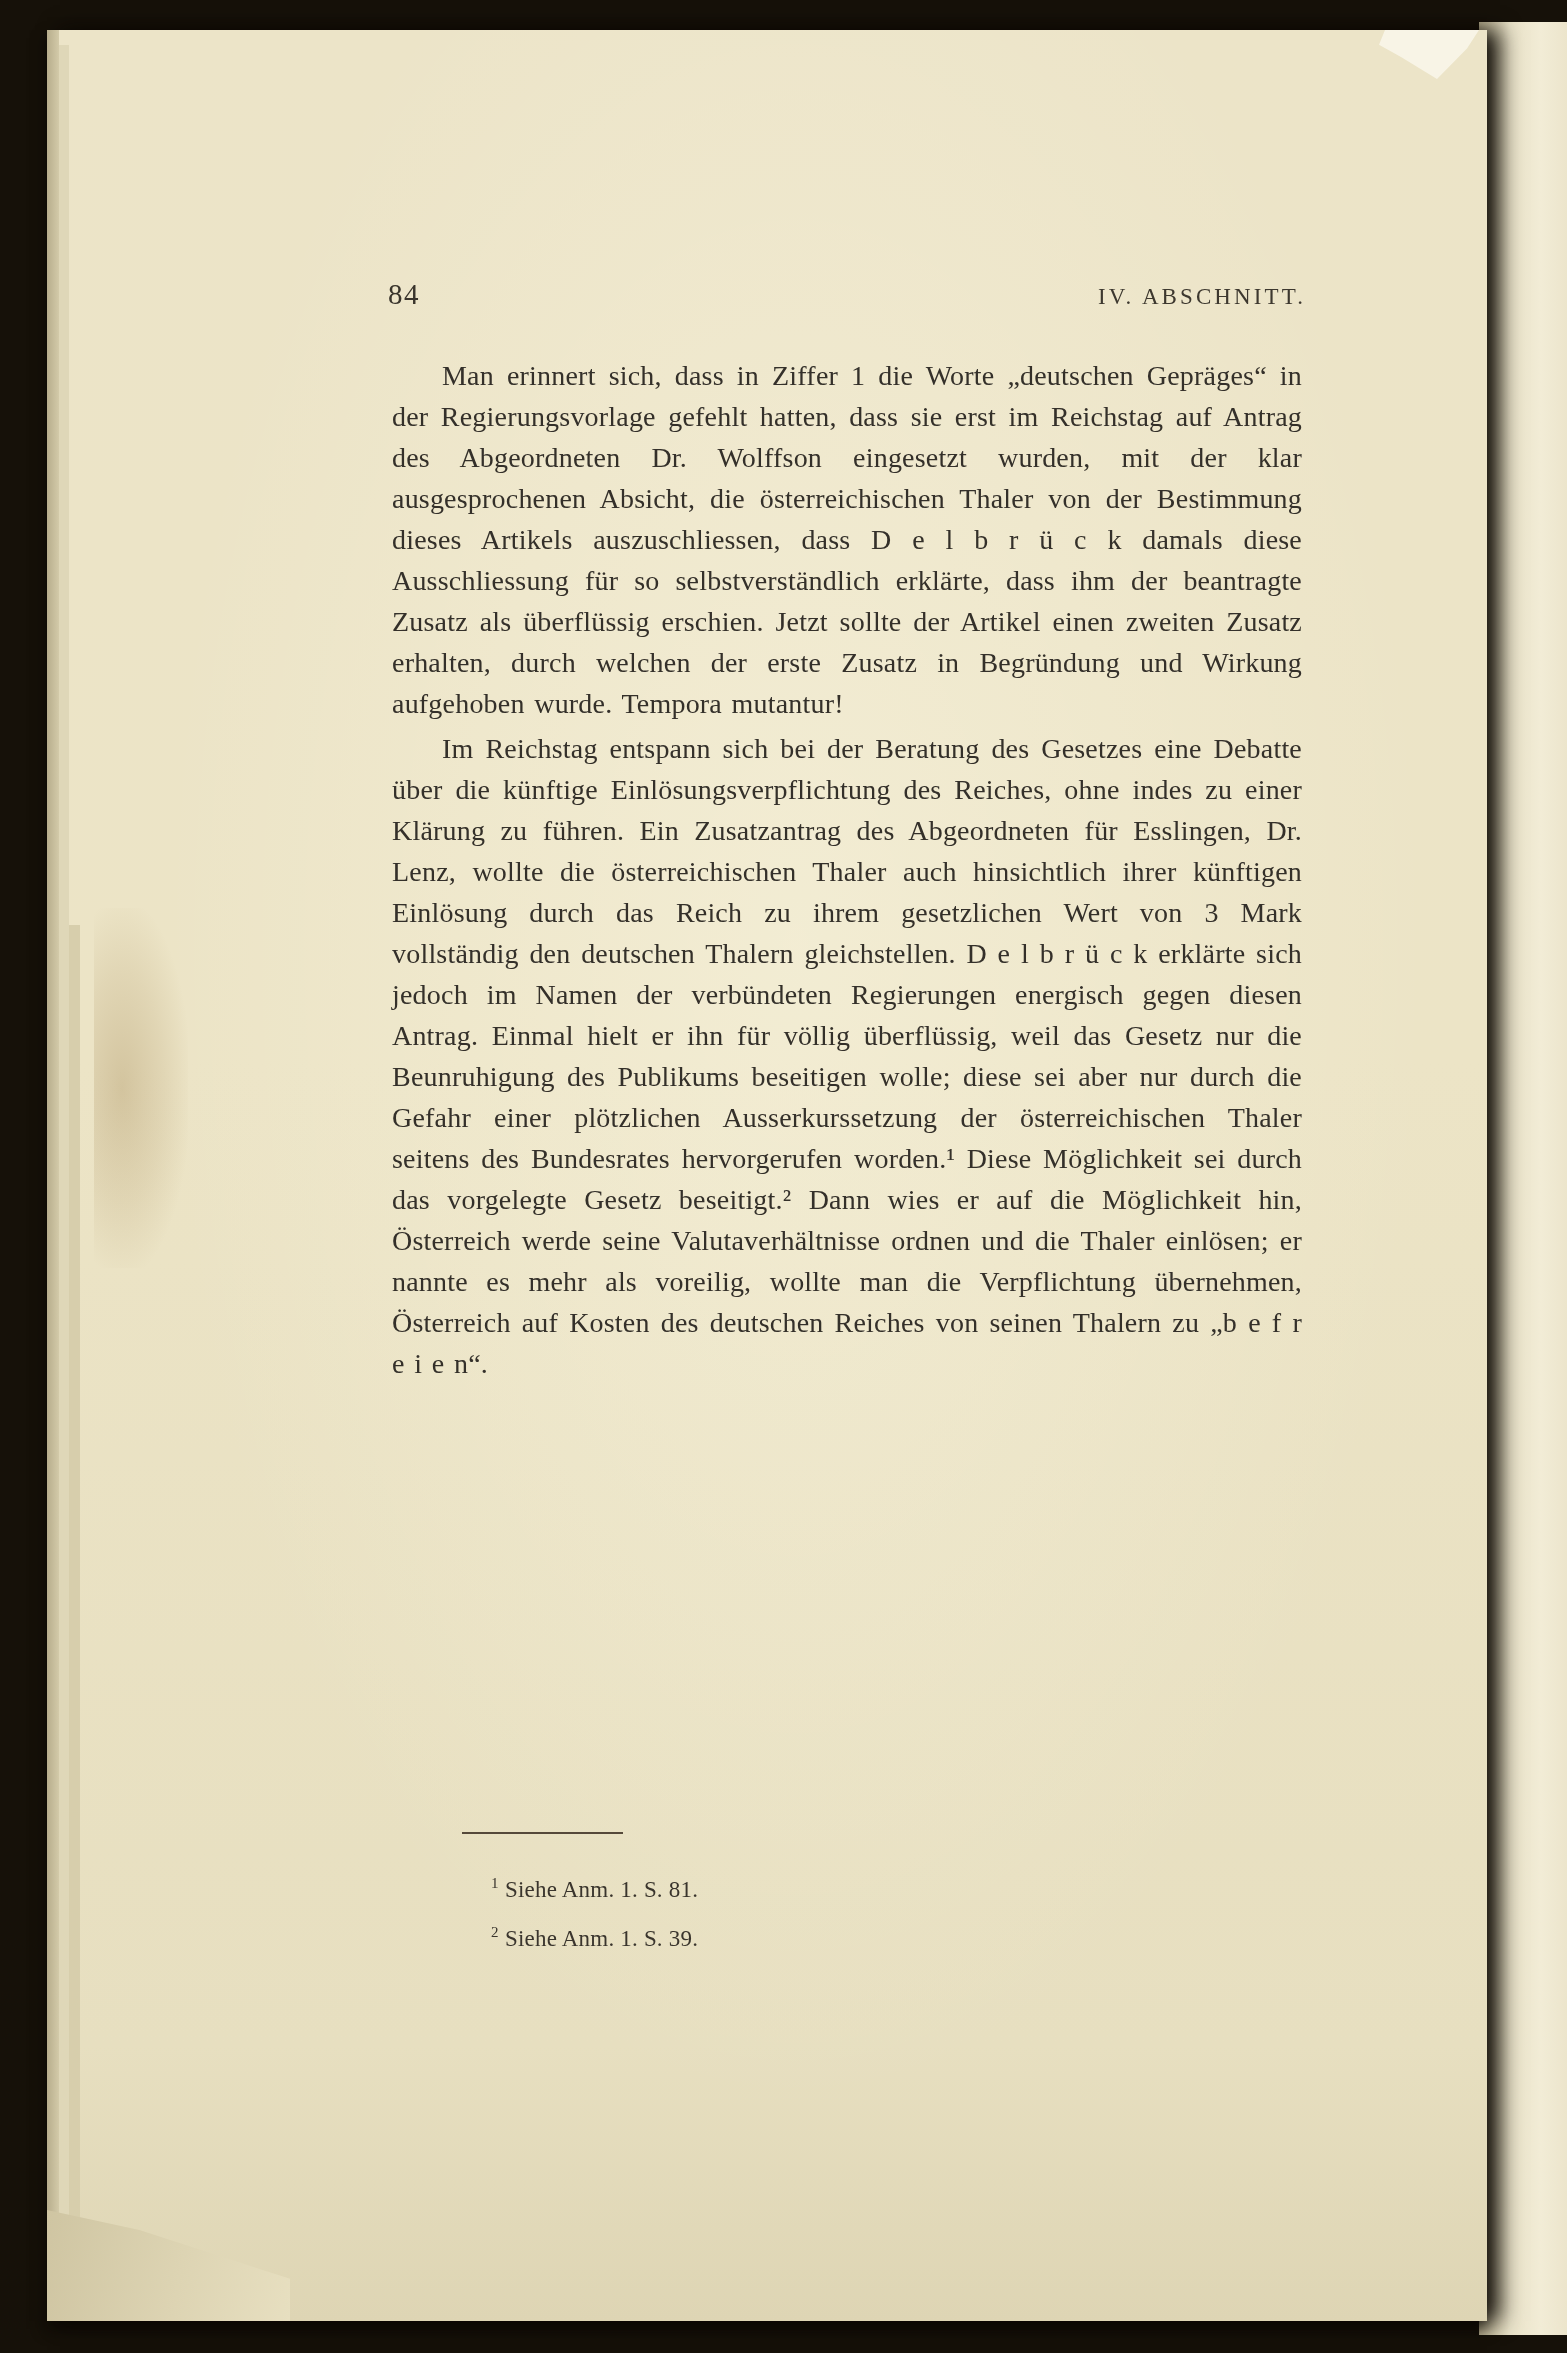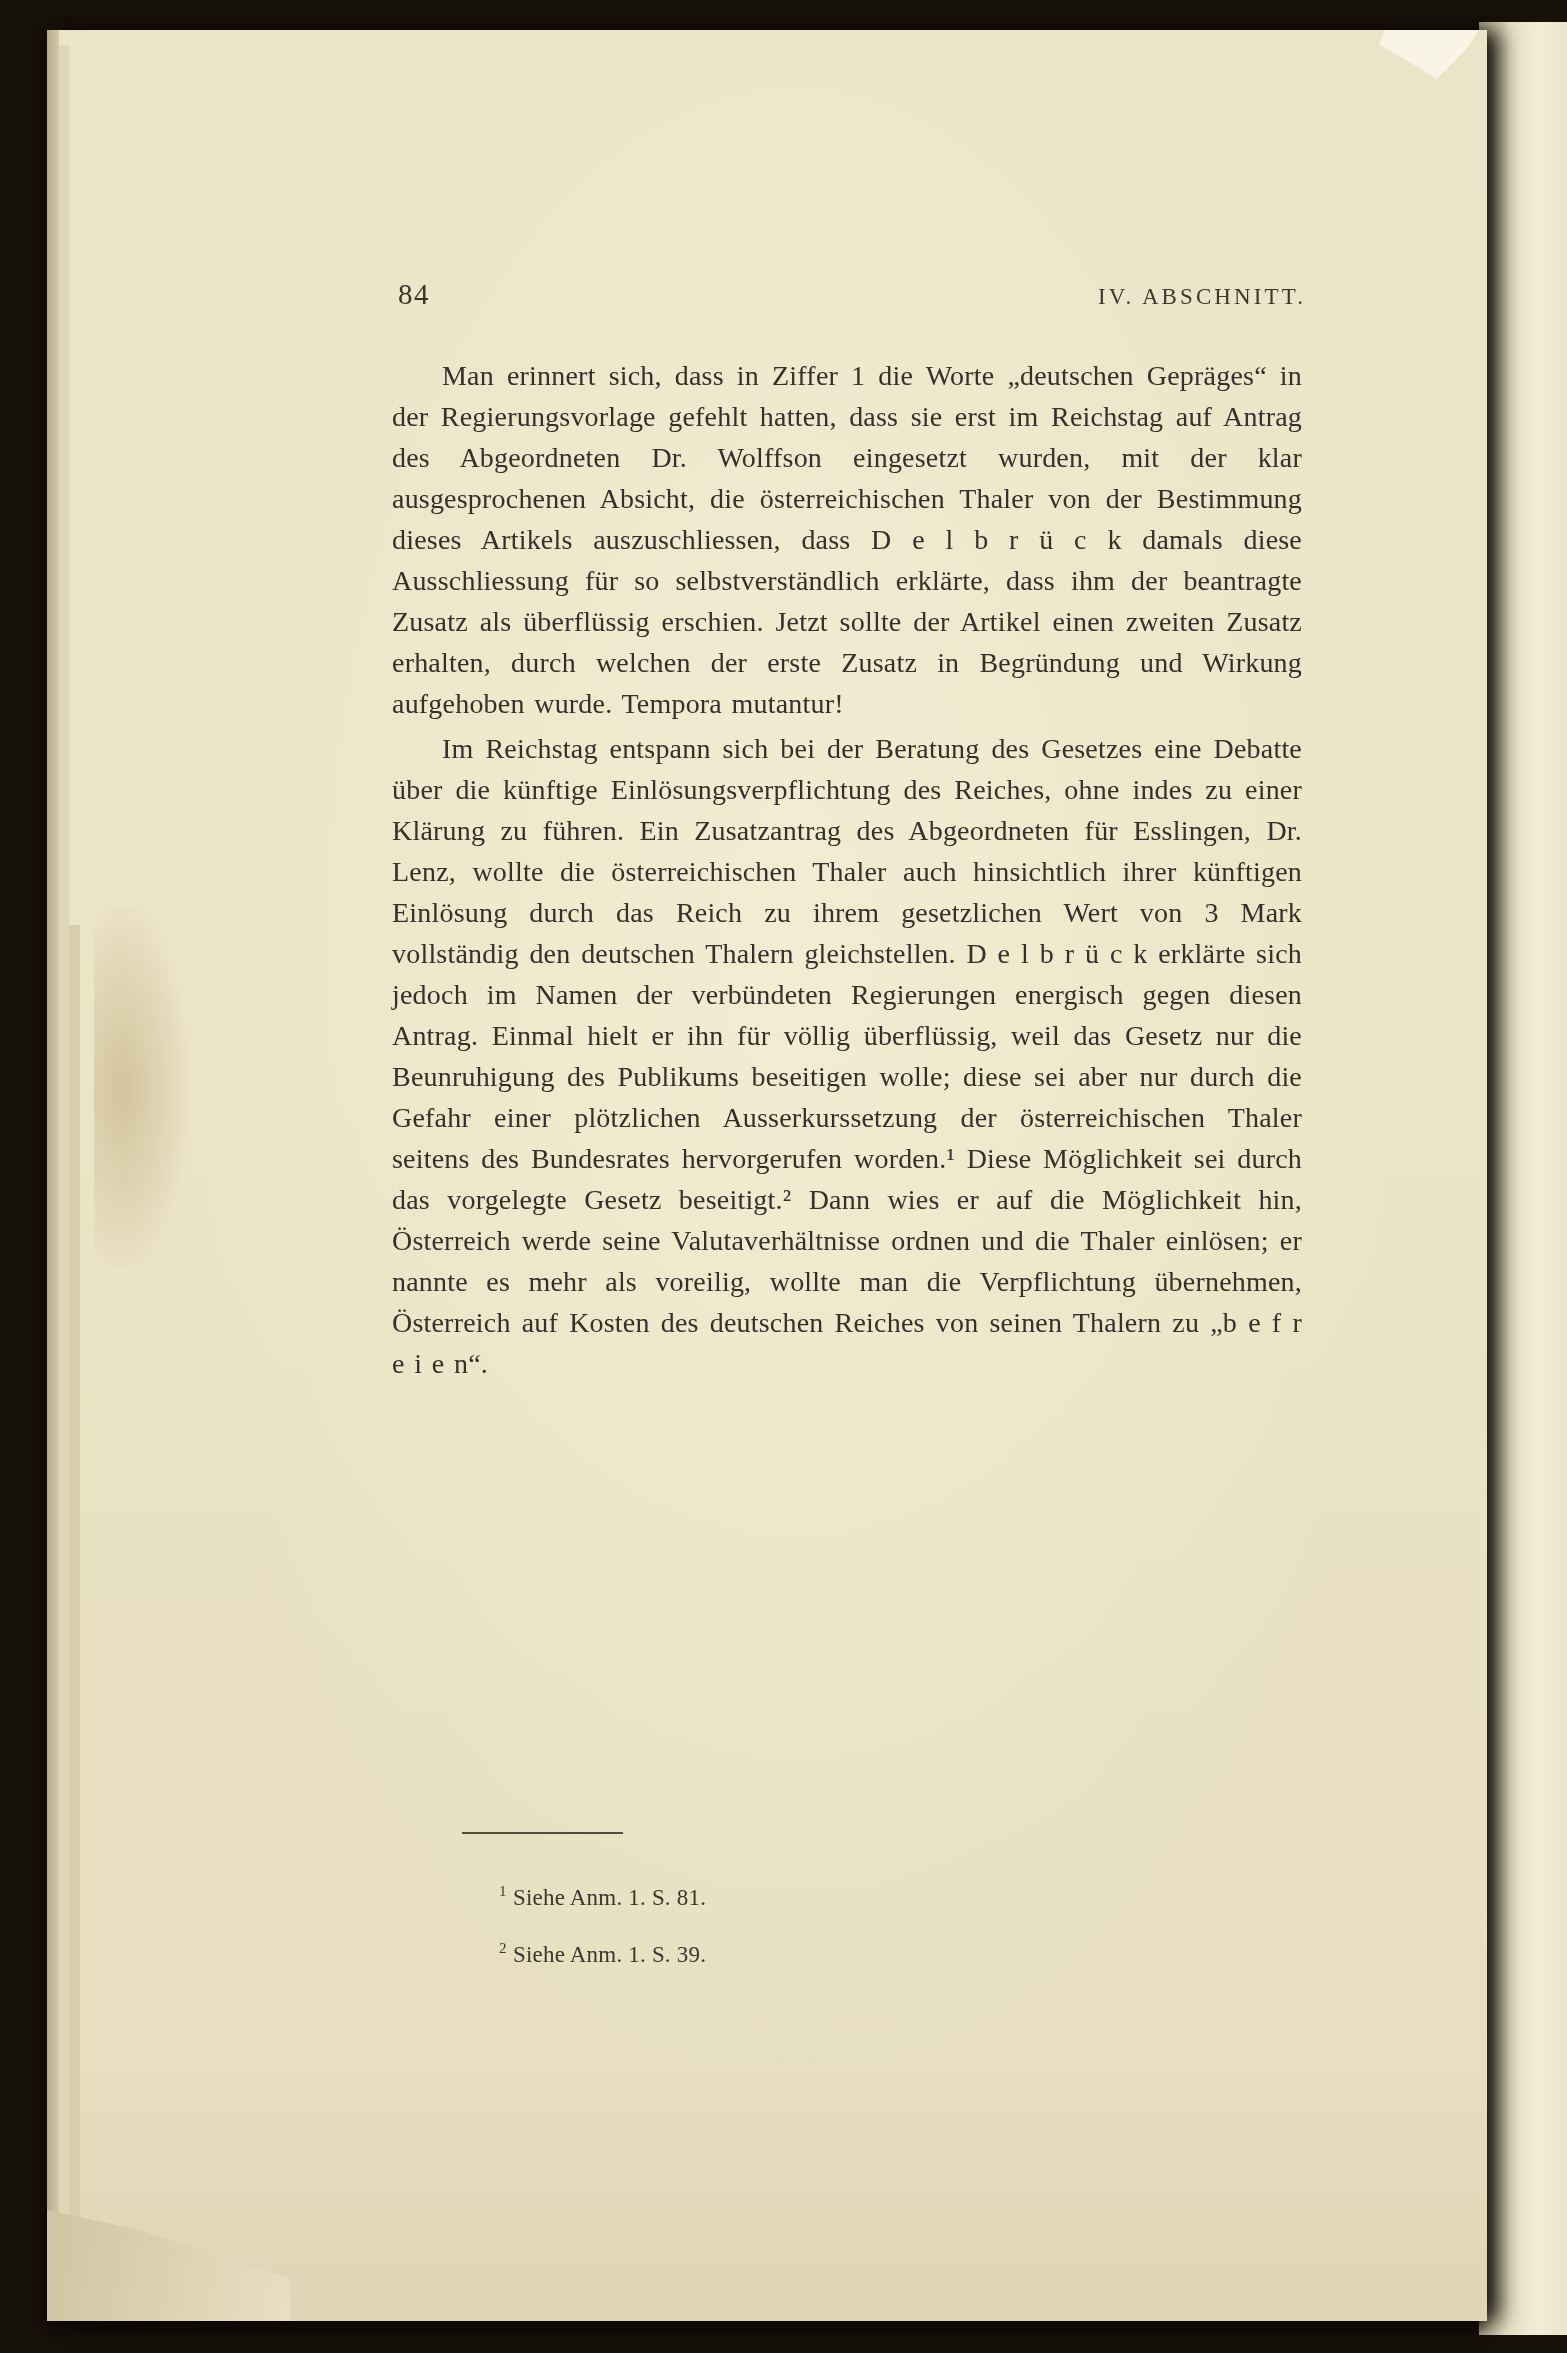--- a/index.html
+++ b/index.html
@@ -53,21 +53,21 @@
   }
 
   
   .stain {
     position: absolute; left: 47px; top: 878px; width: 94px; height: 360px;
     background: radial-gradient(ellipse at 30% 50%, rgba(146,113,56,0.28) 0%, rgba(146,113,56,0.12) 45%, rgba(146,113,56,0) 75%);
   }
 
   .page-number {
     position: absolute;
-    left: 351px;
+    left: 341px;
     top: 248px;
     font-size: 29px;
     letter-spacing: 1.6px;
     color: #3a352c;
   }
 
   .running-header {
     position: absolute;
     left: 341px;
     top: 254px;
@@ -104,21 +104,21 @@
 
   .footnotes {
     position: absolute;
     left: 440px;
     top: 1830px;
     font-size: 23px;
     line-height: 39px;
     color: #3a352d;
     letter-spacing: 0.2px;
   }
-  .footnotes p { margin: 12px; }
+  .footnotes p { margin: 4px; }
   .footnotes sup { font-size: 15px; margin-right: 6.3px; }
 </style>
 </head>
 <body>
 
 <div class="adjacent-page"></div>
 
 <div class="page">
   <div class="torn-notch"></div>
   <div class="stain"></div>

